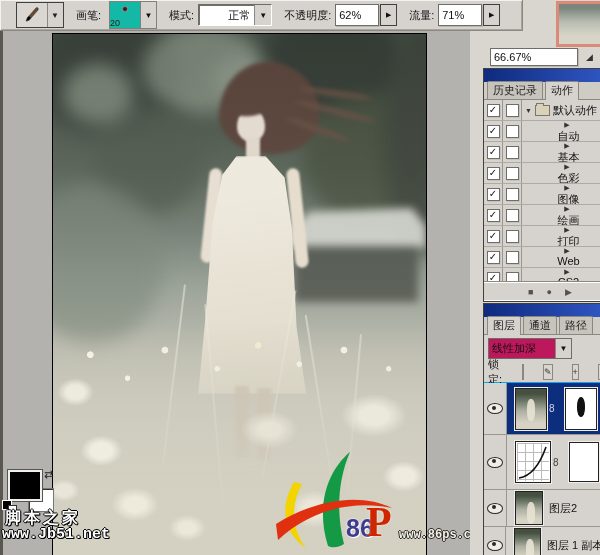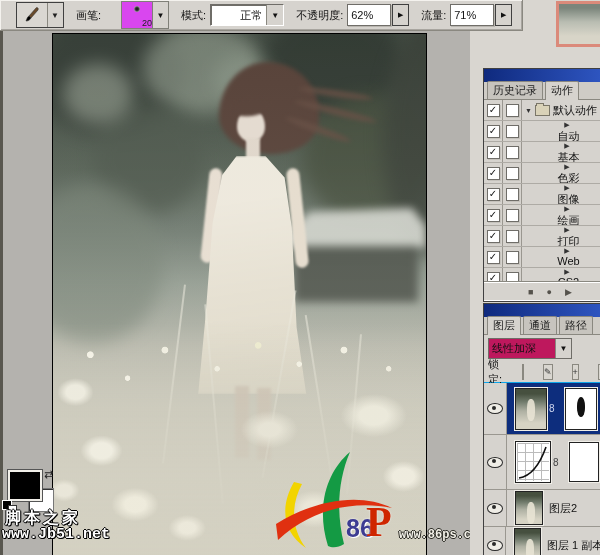--- a/index.html
+++ b/index.html
@@ -17,22 +17,22 @@
   .options{position:absolute;left:0;top:0;width:522px;height:30px;background:#d6d3ce;
            border-right:1px solid #8a8880;border-bottom:1px solid #8a8880;
            box-shadow:inset 1px 1px 0 #f4f2ee, inset -1px -1px 0 #a8a59f;z-index:6;
            display:flex;align-items:center;}
   .toolbtn{position:relative;margin-left:16px;width:46px;height:24px;background:#d6d3ce;
            border:1px solid #404040;display:flex;}
   .toolbtn .main{width:30px;height:100%;border-right:1px solid #8a8880;background:#dad7d2;
                  display:flex;align-items:center;justify-content:center;}
   .toolbtn .dd{width:14px;display:flex;align-items:center;justify-content:center;font-size:8px;color:#222;}
   .opt-label{margin-left:12px;color:#141414;}
-  .brushprev{margin-left:20px;width:30px;height:26px;background:#d946ef;border:1px solid #808078;
-             border-right:none;position:relative;text-align:right;}
+  .brushprev{margin-left:8px;width:30px;height:26px;background:#14b8a6;border:1px solid #808078;
+             border-right:none;position:relative;text-align:left;}
   .brushprev .dot{position:absolute;left:12px;top:4px;width:6px;height:6px;border-radius:50%;
                   background:radial-gradient(#222 30%,#999 70%,transparent 75%);}
   .brushprev .sz{position:absolute;left:0;right:0;bottom:0;font-size:9px;color:#222;}
   .brusharrow{width:15px;height:26px;background:#d6d3ce;border:1px solid #808078;
               display:flex;align-items:center;justify-content:center;font-size:8px;}
   .combo{margin-left:4px;height:20px;background:#fff;border:1px solid #6f6d68;
          border-right-color:#fff;border-bottom-color:#fff;box-shadow:1px 1px 0 #6f6d68 inset;
          display:flex;align-items:center;position:relative;}
   .combo .val{padding:0 4px;flex:1;text-align:right;}
   .combo .btn{width:16px;height:100%;background:#d6d3ce;border-left:1px solid #8a8880;
@@ -319,20 +319,26 @@
     <div class="spin">▶</div>
 
     <span class="opt-label">流量:</span>
     <div class="numfield">
       <span>71%</span>
     </div>
     <div class="spin">▶</div>
   </div>
 
   <div class="navthumb"></div>
+  <div class="zoomrow">
+    <div class="zoomfield">
+      <span>66.67%</span>
+    </div>
+    <span class="zslider">◢</span>
+  </div>
 
   <div class="panel actions">
     <div class="ptitle"></div>
     <div class="ptabs">
       <div class="ptab">历史记录</div>
       <div class="ptab active">动作</div>
     </div>
     <div class="arows">
       <div class="arow">
         <div class="ac1">

